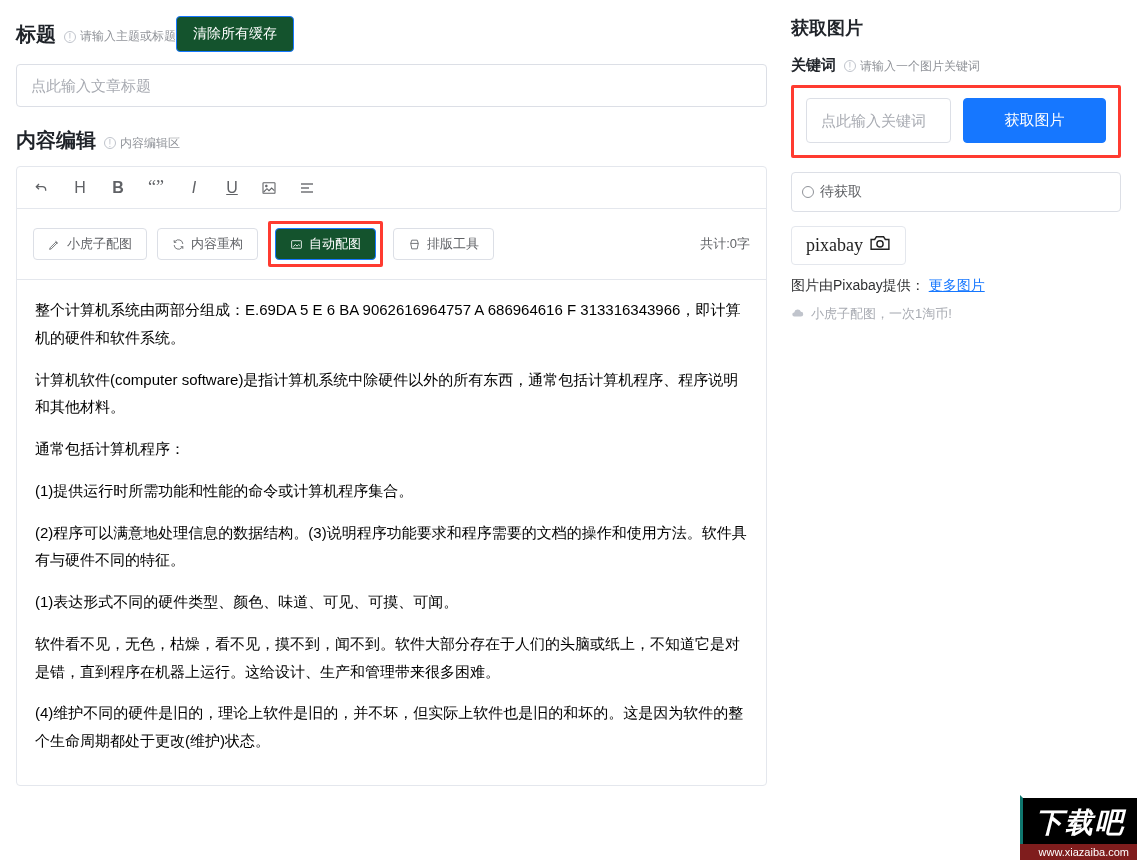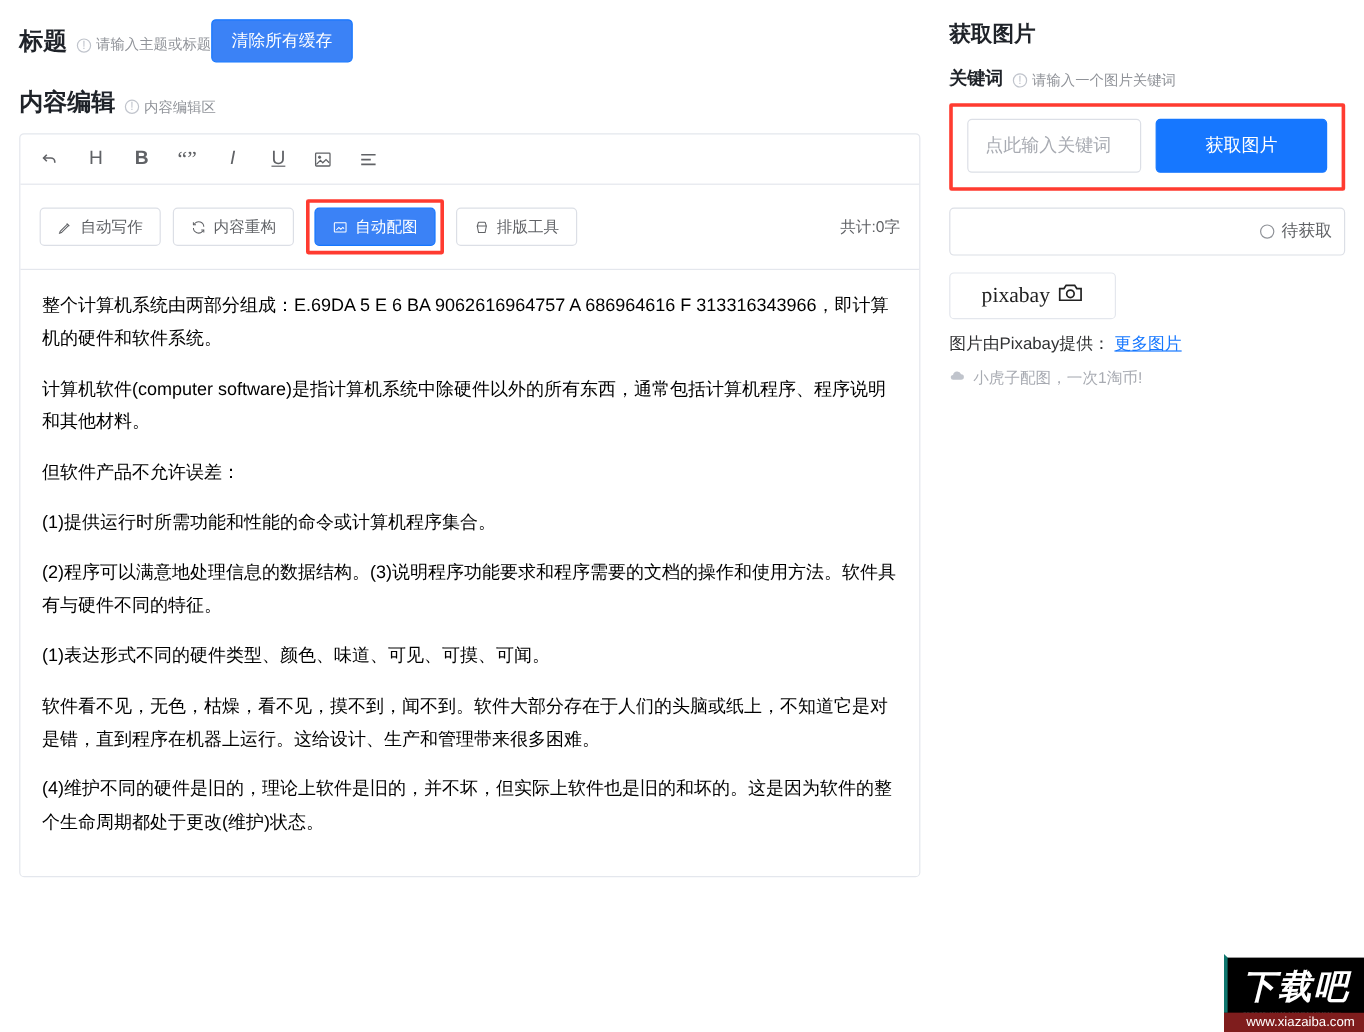--- a/index.html
+++ b/index.html
@@ -8,21 +8,21 @@
 .left-col { flex: 1; min-width: 0; }
 .right-col { width: 330px; }
 
 .section-header { display: flex; align-items: center; justify-content: flex-start; margin-bottom: 12px; }
 .section-title-wrap { display: flex; align-items: baseline; gap: 8px; }
 .section-title { font-size: 20px; font-weight: 600; color: #1f2329; }
 .section-hint { font-size: 12px; color: #909399; display: inline-flex; align-items: center; gap: 4px; }
 .hint-circle { display: inline-block; width: 12px; height: 12px; border: 1px solid #c0c4cc; border-radius: 50%; position: relative; color:#c0c4cc; font-size:10px; line-height:12px; text-align:center;}
 
 .btn { display: inline-flex; align-items: center; gap: 6px; padding: 8px 16px; border-radius: 4px; cursor: pointer; font-size: 14px; border: 1px solid #dcdfe6; background: #fff; color: #606266; }
-.btn-primary { background: #3b82f6; border-color: #1677ff; color: #fff; }
+.btn-primary { background: #14532d; border-color: #1677ff; color: #fff; }
 .btn-primary-lg { background: #1677ff; border-color:#1677ff; color:#fff; width:100%; justify-content:center; padding:12px; font-size:15px;}
 .btn-small { padding: 6px 14px; font-size: 13px; }
 
 .input-lg { width: 100%; padding: 12px 14px; font-size: 15px; border: 1px solid #dcdfe6; border-radius: 4px; color: #606266; }
 .input-lg::placeholder { color: #a8abb2; }
 
 .editor-panel { border: 1px solid #e4e7ed; border-radius: 4px; margin-top: 12px;}
 .toolbar-icons { display: flex; align-items: center; gap: 20px; padding: 10px 16px; border-bottom: 1px solid #e4e7ed; color: #606266; font-size: 16px; }
 .toolbar-icons .ico { cursor: pointer; width: 18px; text-align:center; }
 .toolbar-icons .bold { font-weight: 700; }
@@ -37,22 +37,22 @@
 .highlight-box { border: 3px solid #ff3b30; padding: 4px; display: inline-flex; border-radius: 2px;}
 .highlight-box-side { border: 3px solid #ff3b30; padding: 10px 12px 12px; border-radius: 2px; display:flex; flex-direction:row; gap:12px;}
 
 .content-body { padding: 16px 18px; font-size: 15px; color: #000000; line-height: 1.85; }
 .content-body p { margin-bottom: 14px; }
 
 .side-section { margin-bottom: 18px; }
 .side-title { font-size: 18px; font-weight:600; color:#1f2329; margin-bottom: 16px;}
 .side-sub { display:flex; align-items:baseline; gap:8px; margin-bottom:10px;}
 .side-sub-title { font-size:15px; font-weight:600; color:#1f2329;}
-.status-box { border:1px solid #dcdfe6; border-radius:4px; padding:10px; text-align:center; color:#606266; font-size:14px; display:flex; align-items:center; justify-content:flex-end; gap:6px; margin-top:14px;}
-.pixabay-badge { border:1px solid #e4e7ed; border-radius:4px; padding:8px 26px; display:inline-flex; align-items:center; gap:6px; font-size:18px; color:#222; margin-top:14px; font-family: Georgia, serif;}
+.status-box { border:1px solid #dcdfe6; border-radius:4px; padding:10px; text-align:center; color:#606266; font-size:14px; display:flex; align-items:center; justify-content:flex-start; gap:6px; margin-top:14px;}
+.pixabay-badge { border:1px solid #e4e7ed; border-radius:4px; padding:8px 14px; display:inline-flex; align-items:center; gap:6px; font-size:18px; color:#222; margin-top:14px; font-family: Georgia, serif;}
 .provider-line { margin-top:12px; font-size:14px; color:#303133;}
 .provider-line a { color:#1677ff; text-decoration:underline; cursor:pointer;}
 .tip-line { margin-top:10px; font-size:13px; color:#a8abb2; display:flex; align-items:center; gap:6px;}
 
 .watermark { position:fixed; right:0; bottom:0; }
 .wm-box { background:#000; color:#fff; padding:6px 12px 2px; font-weight:700; font-size:28px; font-style:italic; letter-spacing:2px; border-top:3px solid #fff; border-left:3px solid #0f766e;}
 .wm-url { background:#7f1d1d; color:#fff; font-size:11px; padding:2px 8px; text-align:right;}
 .circle-empty { width:12px; height:12px; border:1.5px solid #909399; border-radius:50%; display:inline-block;}
 .btn .mini-icon { width:13px; height:13px; display:inline-block; }
 .btn .mini-icon svg { width:100%; height:100%; fill:none; stroke:currentColor; stroke-width:1.6; }
@@ -69,20 +69,21 @@
         <span class="section-title">标题</span>
         <span class="section-hint">
           <span class="hint-circle">!</span>
           <span>请输入主题或标题</span>
         </span>
       </div>
       <button class="btn btn-primary">
         <span>清除所有缓存</span>
       </button>
     </div>
+    <input class="input-lg" type="text" placeholder="点此输入文章标题" style="">
 
     
     <div class="section-header" style="margin-top:20px;">
       <div class="section-title-wrap">
         <span class="section-title">内容编辑</span>
         <span class="section-hint">
           <span class="hint-circle">!</span>
           <span>内容编辑区</span>
         </span>
       </div>
@@ -117,21 +118,21 @@
             </svg>
           </span>
       </div>
 
       <div class="toolbar-btns">
         <button class="btn btn-small">
           <span class="mini-icon"><svg viewBox="0 0 24 24">
                 <path d="M3 21l3-1 11-11-2-2L4 18l-1 3z"></path>
                 <path d="M14 6l4 4"></path>
               </svg></span>
-          <span>自动写作</span>
+          <span>小虎子配图</span>
         </button>
         <button class="btn btn-small">
           <span class="mini-icon"><svg viewBox="0 0 24 24">
                 <path d="M20 11A8 8 0 006 6l-2 2M4 13a8 8 0 0014 5l2-2" fill="none"></path>
                 <path d="M4 4v4h4M20 20v-4h-4" fill="none"></path>
               </svg></span>
           <span>内容重构</span>
         </button>
         <span class="highlight-box">
           <button class="btn btn-small btn-primary">
@@ -148,21 +149,21 @@
               </svg></span>
           <span>排版工具</span>
         </button>
         <span class="spacer"></span>
         <span class="count-text">共计:0字</span>
       </div>
 
       <div class="content-body">
         <p>整个计算机系统由两部分组成：E.69DA 5 E 6 BA 9062616964757 A 686964616 F 313316343966，即计算机的硬件和软件系统。</p>
         <p>计算机软件(computer software)是指计算机系统中除硬件以外的所有东西，通常包括计算机程序、程序说明和其他材料。</p>
-        <p>但软件产品不允许误差：</p>
+        <p>通常包括计算机程序：</p>
         <p>(1)提供运行时所需功能和性能的命令或计算机程序集合。</p>
         <p>(2)程序可以满意地处理信息的数据结构。(3)说明程序功能要求和程序需要的文档的操作和使用方法。软件具有与硬件不同的特征。</p>
         <p>(1)表达形式不同的硬件类型、颜色、味道、可见、可摸、可闻。</p>
         <p>软件看不见，无色，枯燥，看不见，摸不到，闻不到。软件大部分存在于人们的头脑或纸上，不知道它是对是错，直到程序在机器上运行。这给设计、生产和管理带来很多困难。</p>
         <p>(4)维护不同的硬件是旧的，理论上软件是旧的，并不坏，但实际上软件也是旧的和坏的。这是因为软件的整个生命周期都处于更改(维护)状态。</p>
       </div>
     </div>
   </div>
 
   <div class="right-col">

